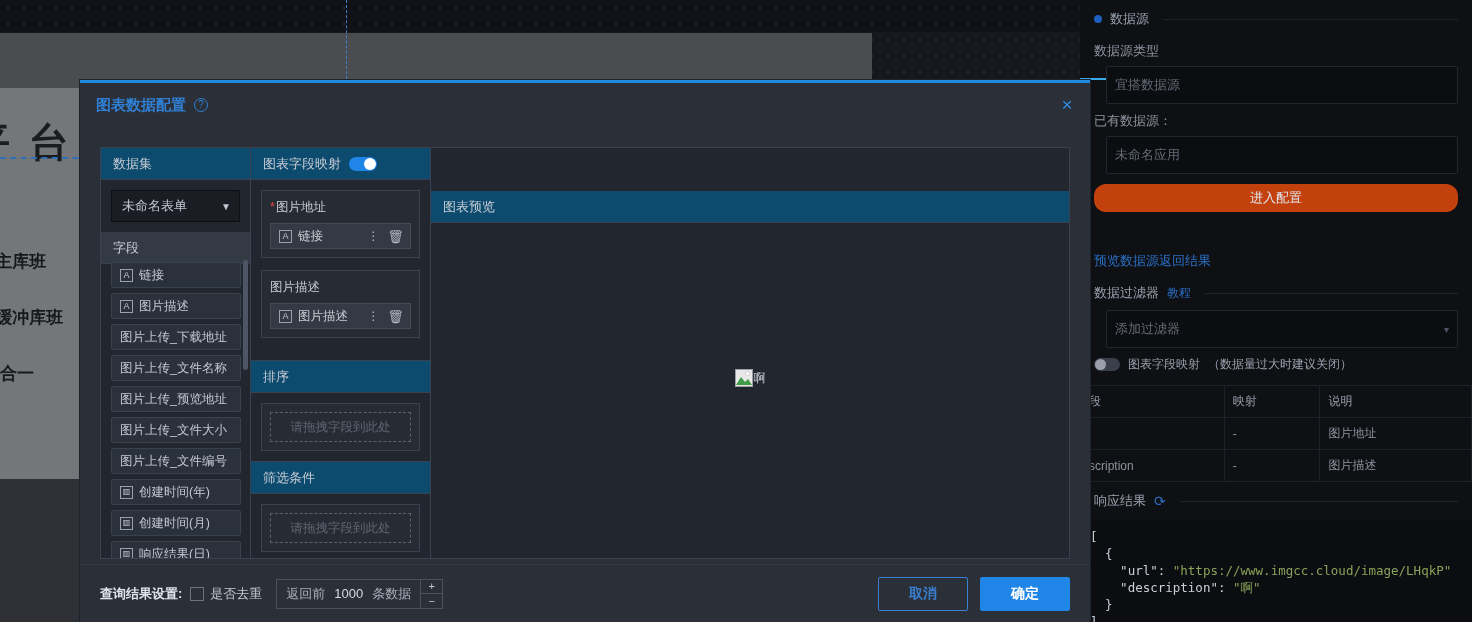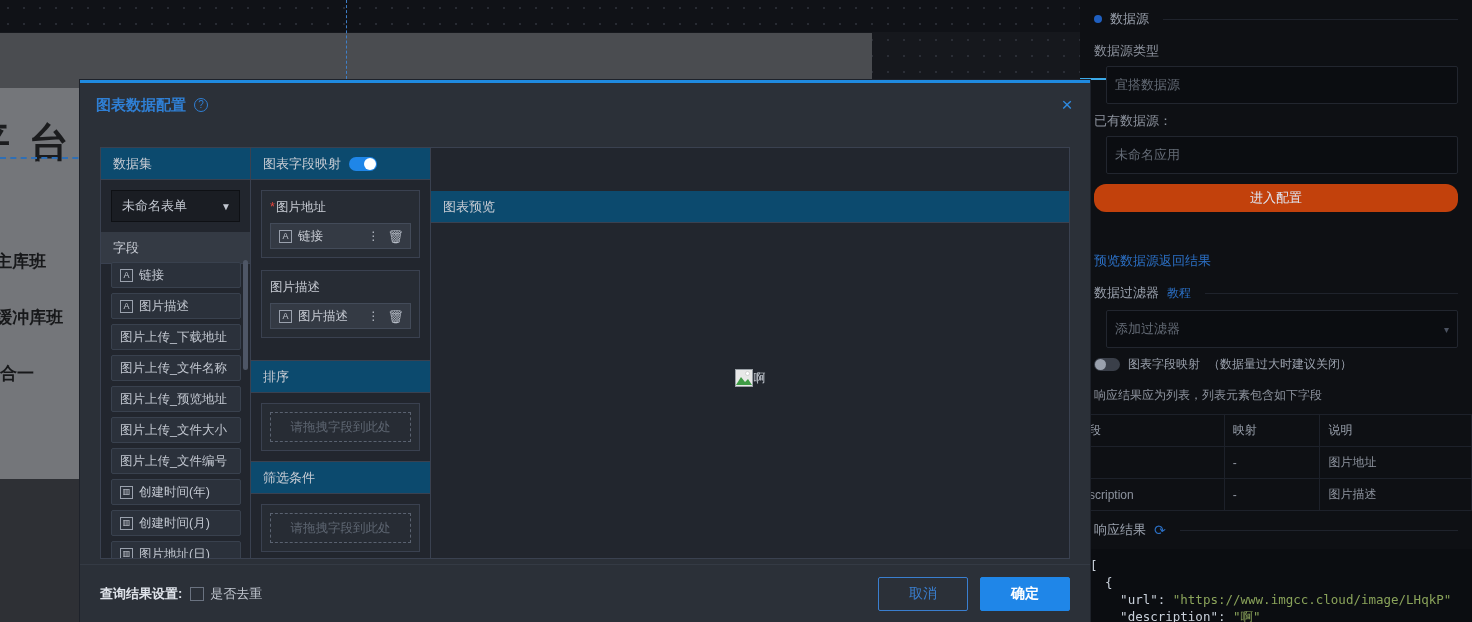--- a/index.html
+++ b/index.html
@@ -289,21 +289,21 @@
   }
   .stepper div:first-child { border-bottom: 1px solid #4a5260; }
   .foot-spacer { flex: 1; }
   .btn {
     height: 34px; min-width: 90px; padding: 0 22px; font-size: 14px;
     display: inline-flex; align-items: center; justify-content: center;
     cursor: pointer; border-radius: 2px;
   }
   .btn-cancel {
     background: #2b3038; color: #3a7fd0; border: 1px solid #3a7fd0;
-    margin-right: 12px; font-weight: normal;
+    margin-right: 12px; font-weight: bold;
   }
   .btn-ok { background: #1f86e8; color: #fff; font-weight: bold; border: 1px solid #1f86e8; }
 </style>
 </head>
 <body>
 
 <div id="root">
 
   <div class="bg-canvas">
     <div class="bg-topstrip"></div>
@@ -364,21 +364,20 @@
     </div>
 
     <div class="rp-switchrow">
       <span class="rp-switch">
           <i></i>
         </span>
       <span>图表字段映射</span>
       <span>（数据量过大时建议关闭）</span>
     </div>
 
-    <div class="rp-note">响应结果应为列表，列表元素包含如下字段</div>
 
     <table class="rp-table">
       <thead>
         <tr>
           <th>段</th>
           <th>映射</th>
           <th>说明</th>
         </tr>
       </thead>
       <tbody>
@@ -456,21 +455,21 @@
           <div class="field-item">
             <span class="fi-icon cal">▥</span>
             <span>创建时间(年)</span>
           </div>
           <div class="field-item">
             <span class="fi-icon cal">▥</span>
             <span>创建时间(月)</span>
           </div>
           <div class="field-item">
             <span class="fi-icon cal">▥</span>
-            <span>图片地址(日)</span>
+            <span>响应结果(日)</span>
           </div>
 
         </div>
         <div class="field-scrollbar"></div>
       </div>
 
       <div class="col-mapping">
         <div class="panel-head">
           <span>图表字段映射</span>
           <span class="toggle">
@@ -531,19 +530,28 @@
           </div>
         </div>
       </div>
     </div>
 
     <div class="modal-foot">
       <span class="foot-label">查询结果设置:</span>
       <span class="chk"></span>
       <span class="foot-sub">是否去重</span>
 
+      <div class="limit-box">
+        <span class="txt">返回前</span>
+        <span class="num">1000</span>
+        <span class="txt">条数据</span>
+        <div class="stepper">
+          <div>+</div>
+          <div>−</div>
+        </div>
+      </div>
 
       <span class="foot-spacer"></span>
       <span class="btn btn-cancel">取消</span>
       <span class="btn btn-ok">确定</span>
     </div>
   </div>
 </div>
 
 </body></html>

